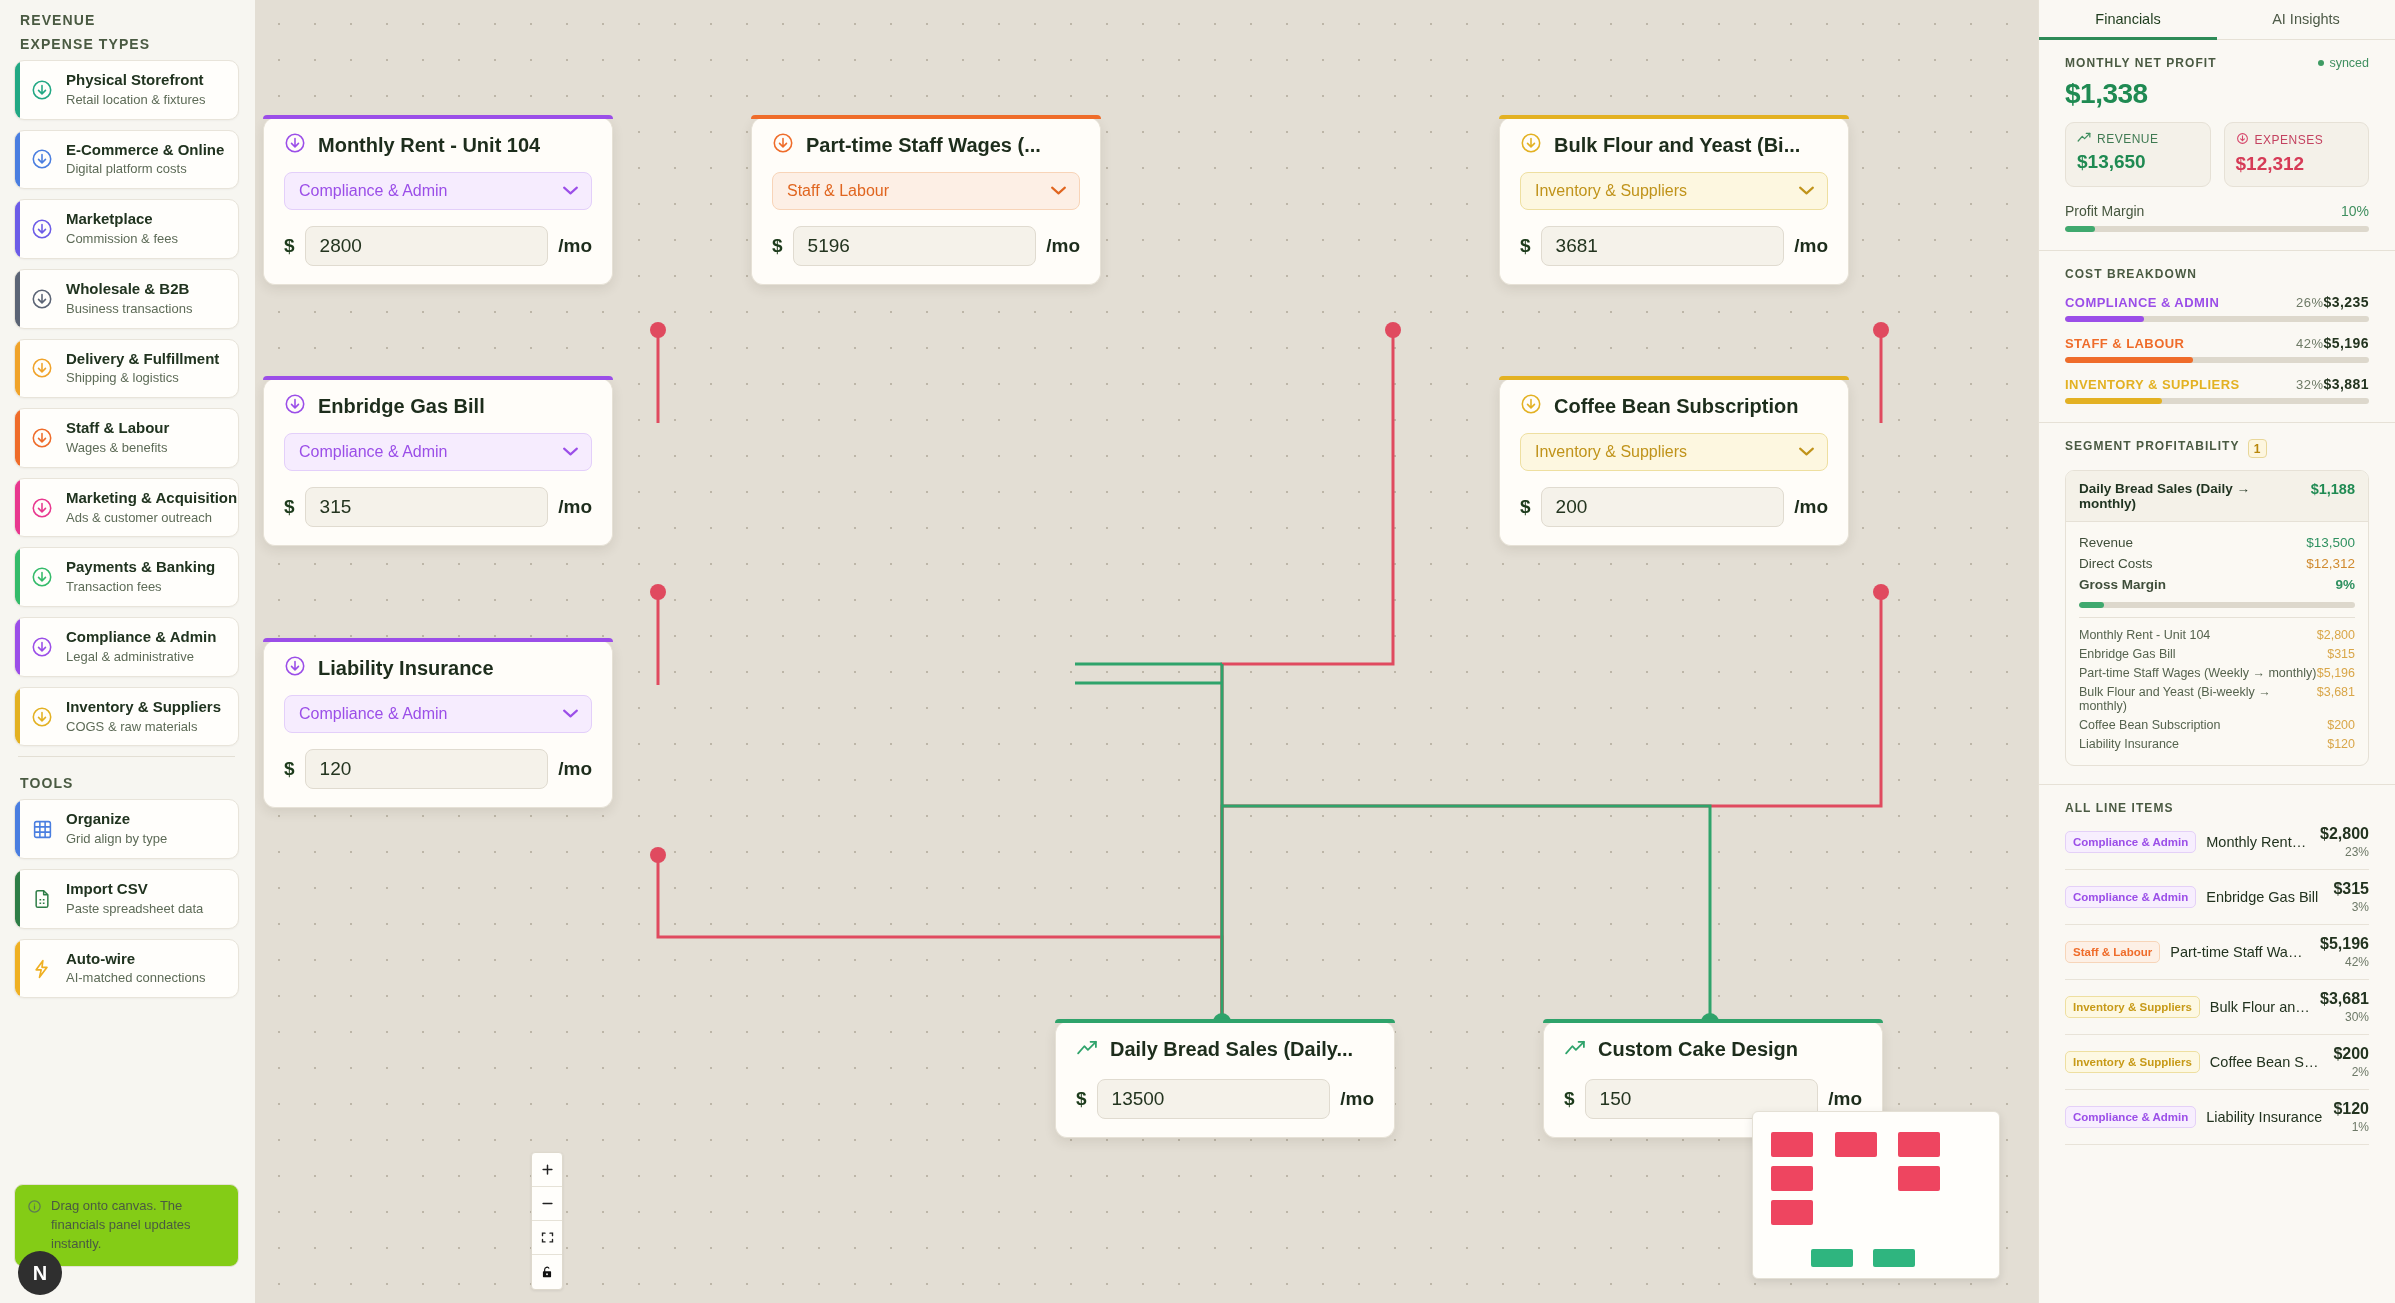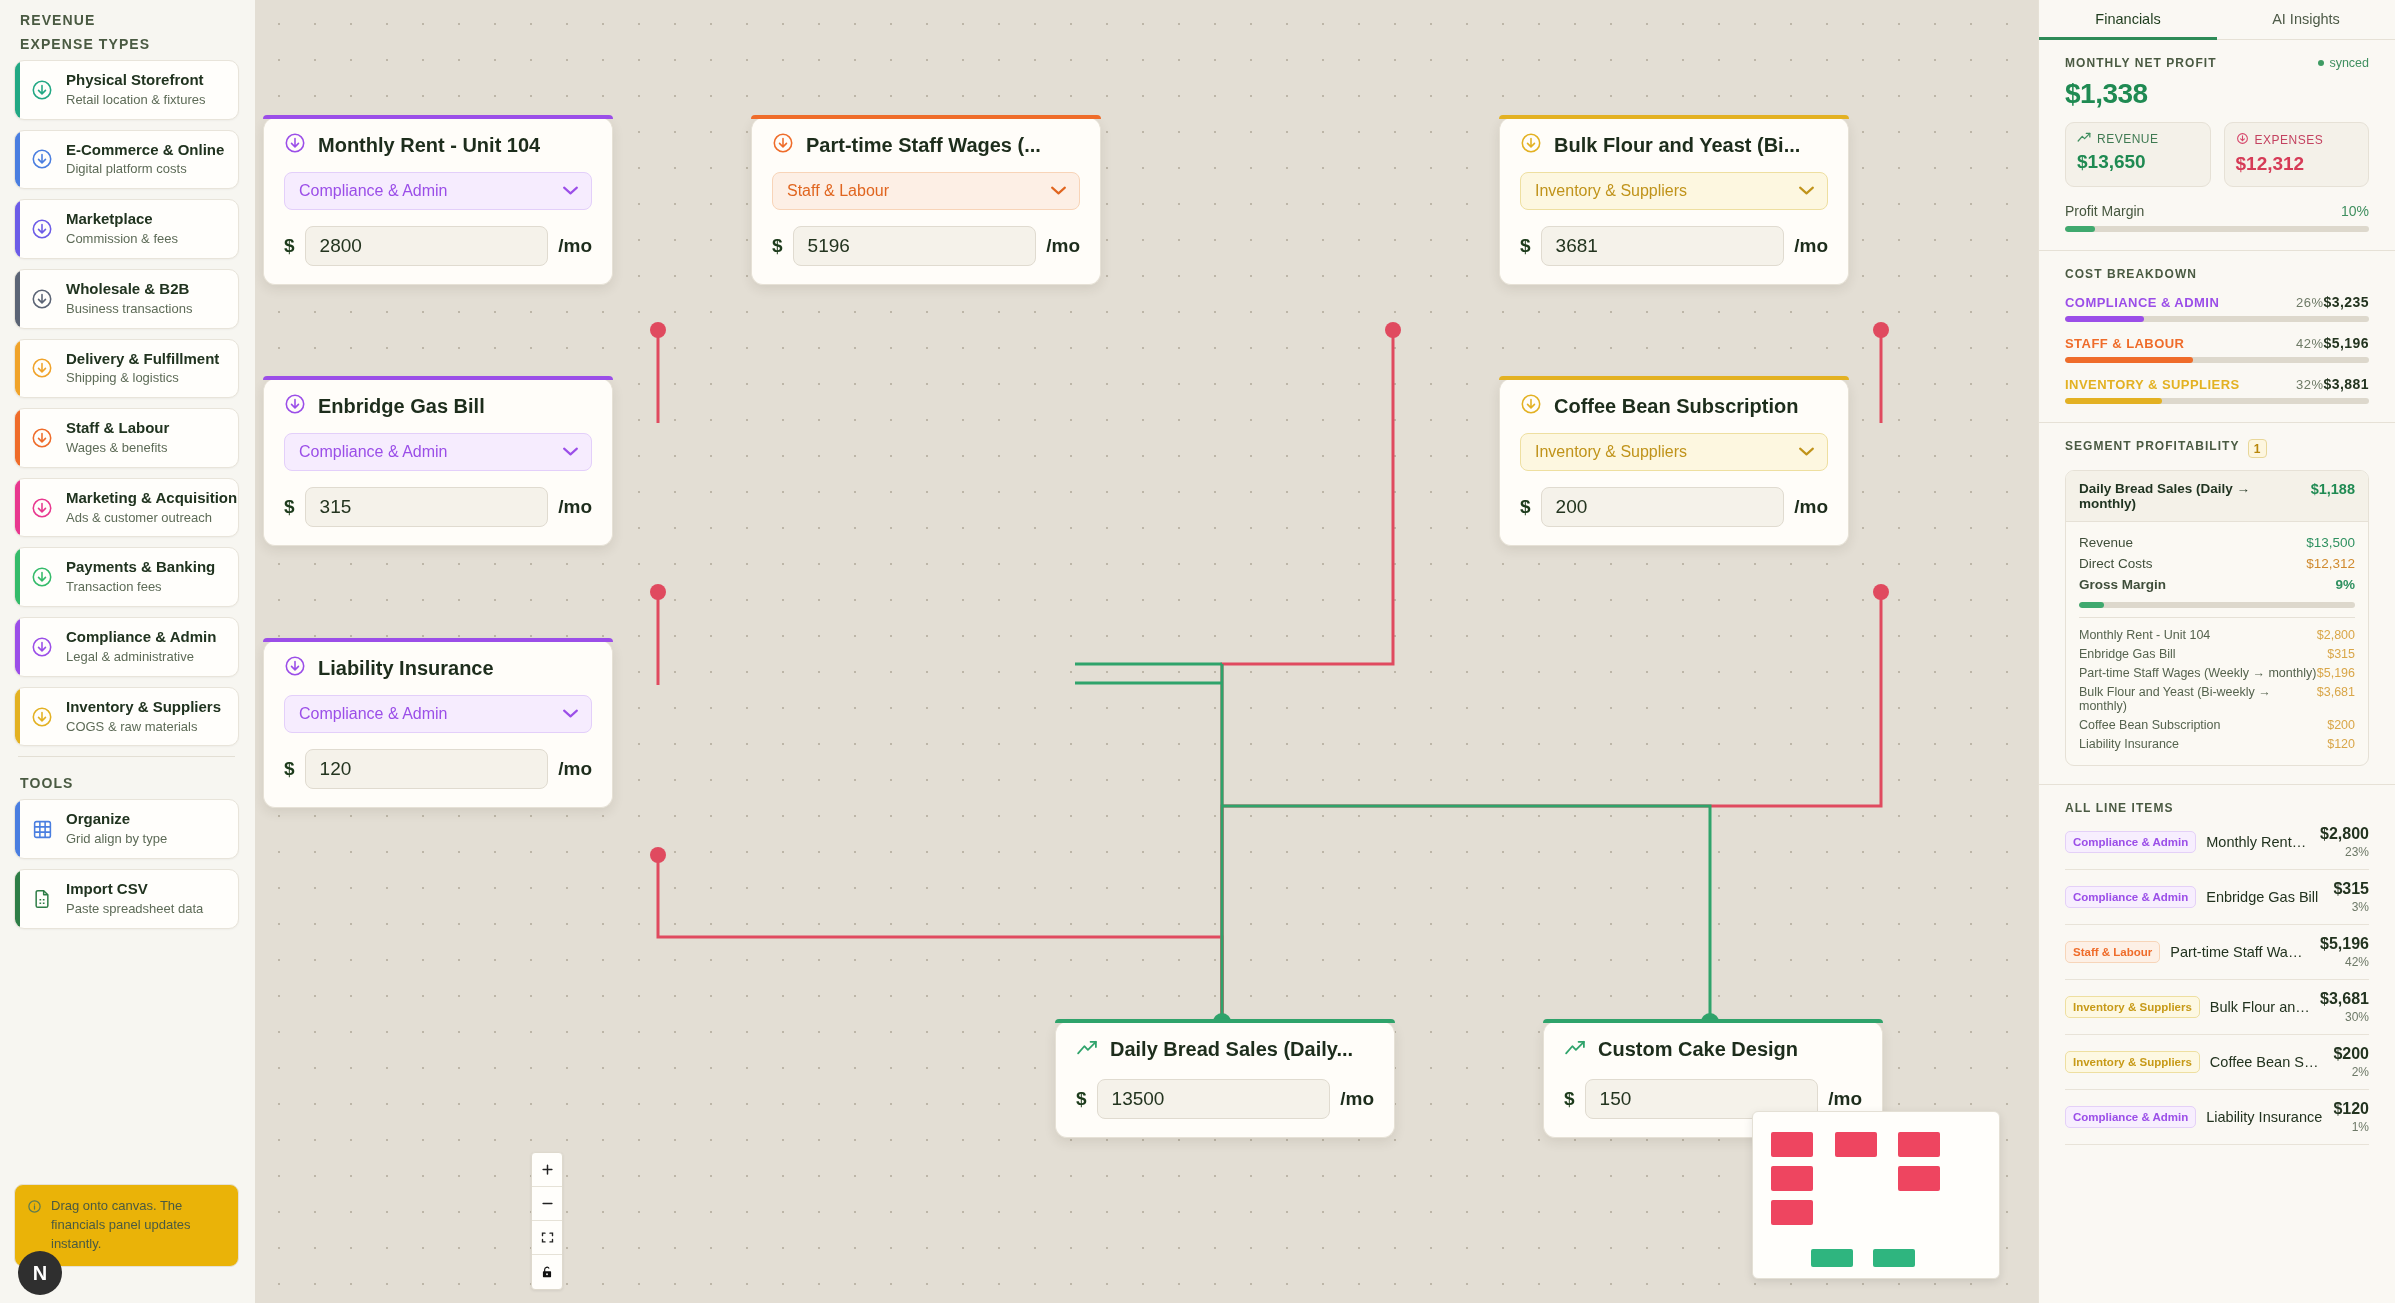--- a/index.html
+++ b/index.html
@@ -36,21 +36,21 @@
             align-items: center; justify-content: center; }
   .sb-ico svg { display: block; }
   .sb-txt { min-width: 0; }
   .sb-title { font-size: 15px; font-weight: bold; color: #20331f; line-height: 1.25;
               white-space: nowrap; overflow: hidden; text-overflow: ellipsis; }
   .sb-sub { font-size: 13px; color: #5d6b57; line-height: 1.3; margin-top: 1px;
             white-space: nowrap; overflow: hidden; text-overflow: ellipsis; }
   .sb-divider { height: 1px; background: #e3dfd4; margin: 10px 4px 0 4px; }
   .sb-hint {
     position: absolute; left: 14px; right: 16px; bottom: 36px;
-    background: #eab308; border: 1px solid #e5e1d6; border-radius: 9px;
+    background: #84cc16; border: 1px solid #e5e1d6; border-radius: 9px;
     padding: 12px 12px 12px 12px; display: flex; gap: 8px;
     font-size: 13px; color: #4a5a42; line-height: 1.45;
   }
   .sb-hint-ico { flex: 0 0 16px; margin-top: 2px; }
   .n-badge {
     position: absolute; left: 18px; bottom: 8px;
     width: 44px; height: 44px; border-radius: 50%;
     background: #2f2f2f; color: #fff; display: flex;
     align-items: center; justify-content: center;
     font-size: 20px; font-weight: bold; z-index: 30;
@@ -330,20 +330,31 @@
               <path d="M14 2H7a2 2 0 0 0-2 2v16a2 2 0 0 0 2 2h10a2 2 0 0 0 2-2V7z"></path>
               <path d="M14 2v5h5"></path>
               <path d="M9 13h2M13 13h2M9 17h2M13 17h2"></path>
             </svg>
           </span>
     <span class="sb-txt">
       <span class="sb-title">Import CSV</span>
       <span class="sb-sub">Paste spreadsheet data</span>
     </span>
         </div>
+        <div class="sb-card" style="--accent:#efb023">
+    <span class="sb-ico">
+            <svg width="20" height="22" viewBox="0 0 24 24" fill="none" stroke="#efb023" stroke-width="2" stroke-linecap="round" stroke-linejoin="round">
+              <path d="M13 2 5 13h6l-2 9 9-12h-6z"></path>
+            </svg>
+          </span>
+    <span class="sb-txt">
+      <span class="sb-title">Auto-wire</span>
+      <span class="sb-sub">AI-matched connections</span>
+    </span>
+        </div>
       </div>
 
     <div class="sb-hint">
       <span class="sb-hint-ico">
         <svg width="15" height="15" viewBox="0 0 24 24" fill="none" stroke="#5d7a52" stroke-width="2">
           <circle cx="12" cy="12" r="9"></circle>
             <path d="M12 11v5M12 8h.01" stroke-linecap="round"></path>
         </svg>
       </span>
       <span>Drag onto canvas. The financials panel updates instantly.</span>

